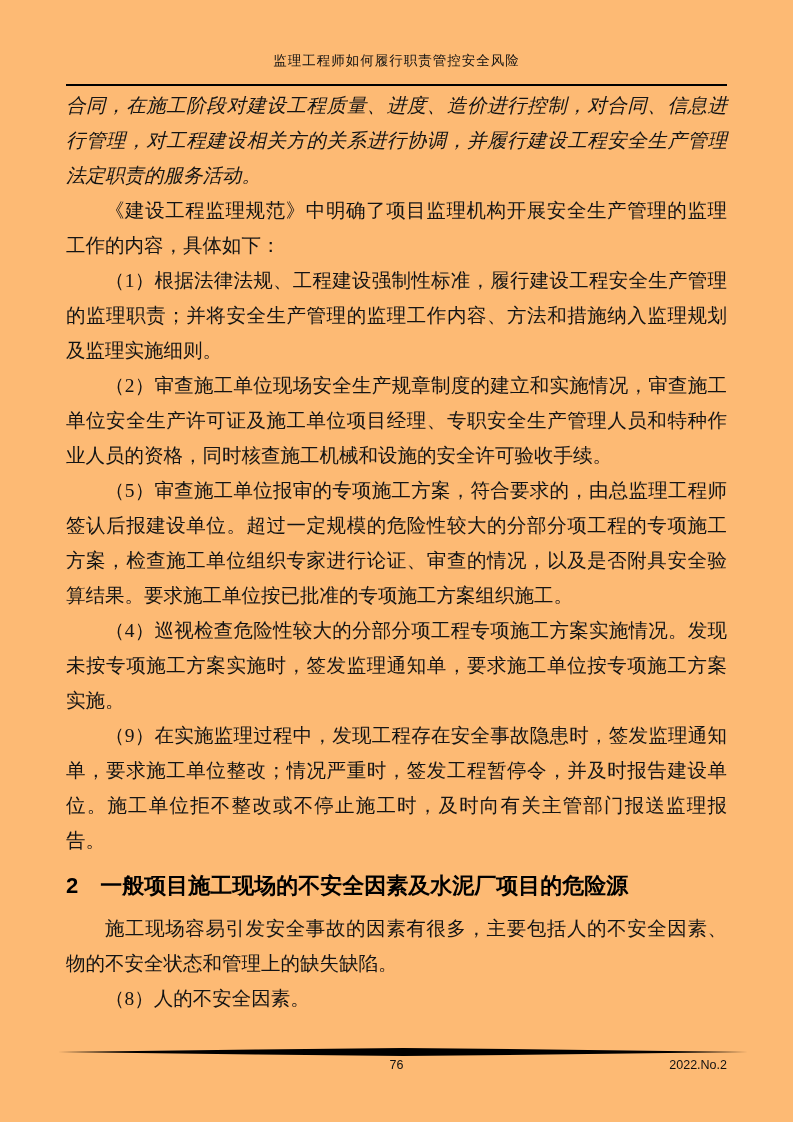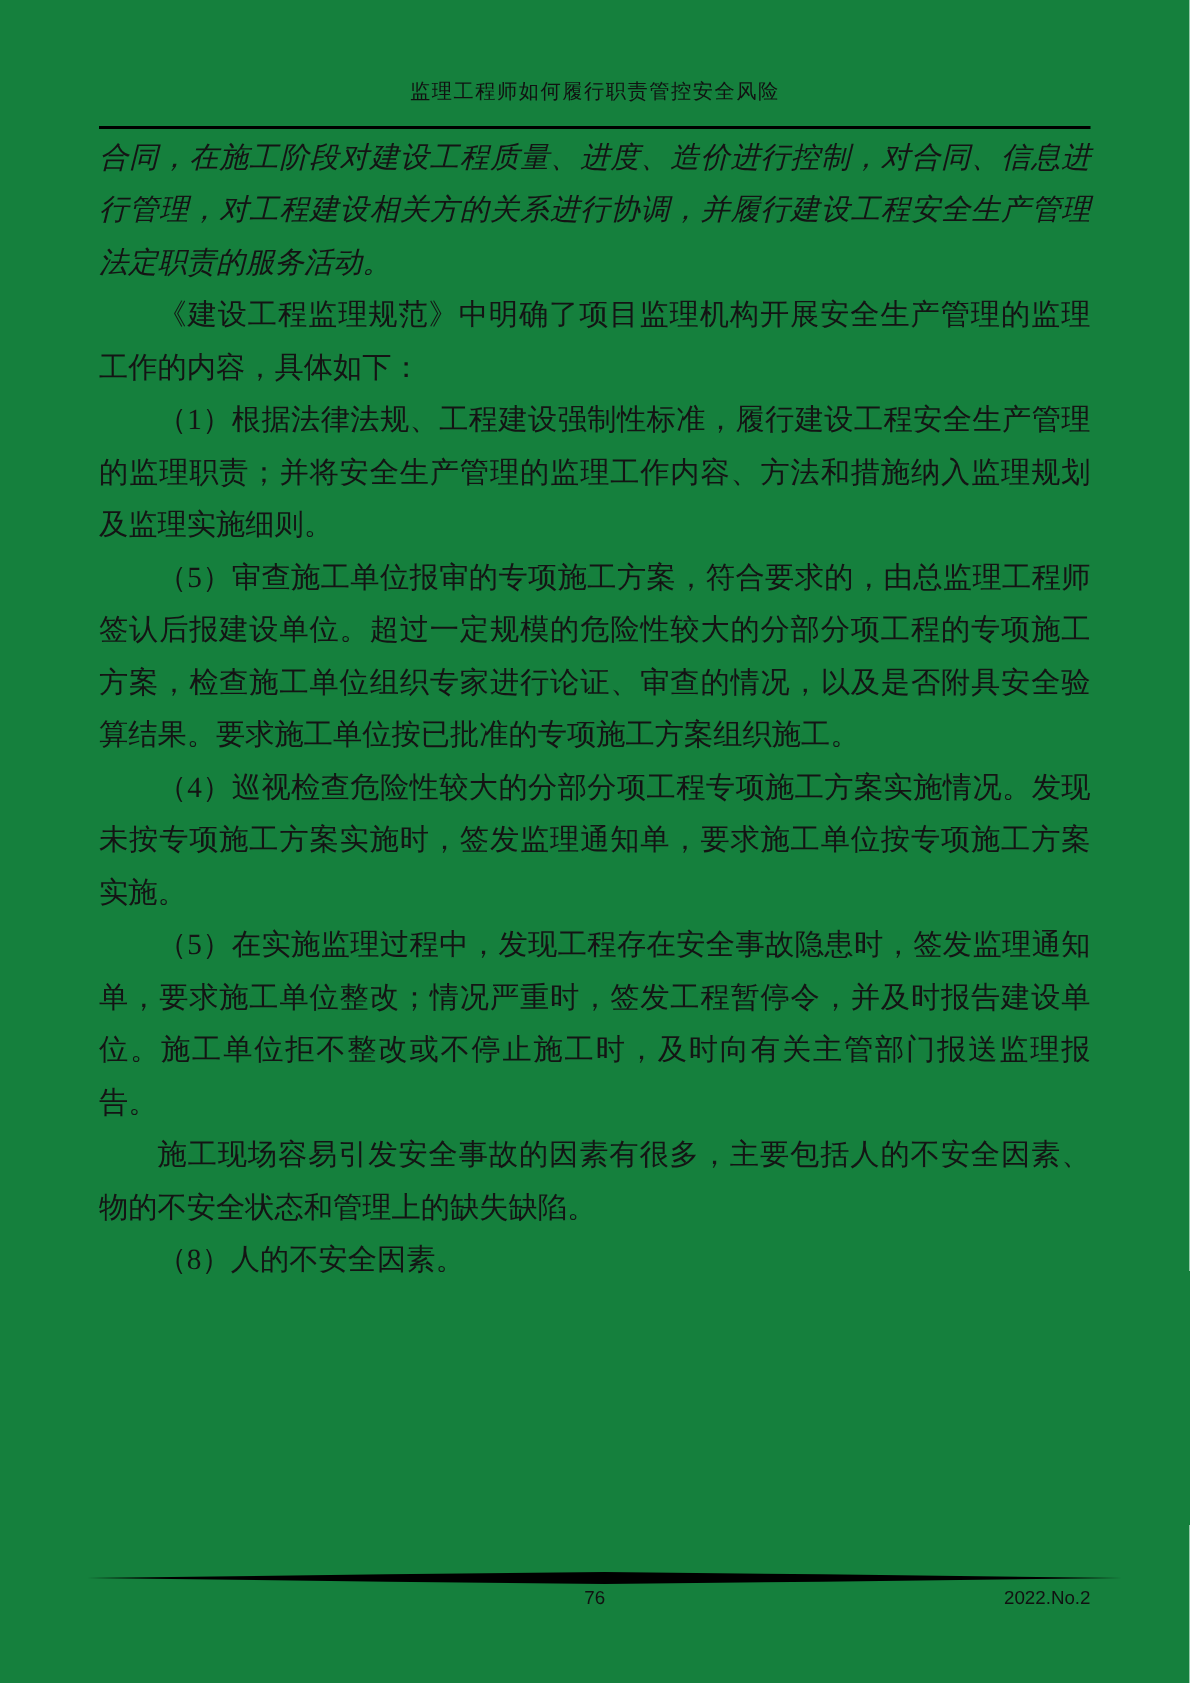--- a/index.html
+++ b/index.html
@@ -1,21 +1,21 @@
 <!DOCTYPE html>
 <html><head>
 <meta charset="utf-8">
 <style>
   * { margin: 0; padding: 0; box-sizing: border-box; }
   html, body { background: #ffffff; }
   .page {
     position: relative;
     width: 793px;
     height: 1122px;
-    background: #15803d;
+    background: #fdba74;
     font-family: "Liberation Serif", "DejaVu Serif", serif;
     color: #111111;
     overflow: hidden;
   }
   .running-header {
     position: absolute;
     top: 52px;
     left: 66px;
     width: 661px;
     text-align: center;
@@ -97,23 +97,25 @@
 <div class="page">
 
   <div class="running-header">监理工程师如何履行职责管控安全风险</div>
 
   <div class="header-rule"></div>
 
   <div class="content">
     <p class="para no-indent">合同，在施工阶段对建设工程质量、进度、造价进行控制，对合同、信息进行管理，对工程建设相关方的关系进行协调，并履行建设工程安全生产管理法定职责的服务活动。</p>
     <p class="para">《建设工程监理规范》中明确了项目监理机构开展安全生产管理的监理工作的内容，具体如下：</p>
     <p class="para">（1）根据法律法规、工程建设强制性标准，履行建设工程安全生产管理的监理职责；并将安全生产管理的监理工作内容、方法和措施纳入监理规划及监理实施细则。</p>
+    <p class="para">（2）审查施工单位现场安全生产规章制度的建立和实施情况，审查施工单位安全生产许可证及施工单位项目经理、专职安全生产管理人员和特种作业人员的资格，同时核查施工机械和设施的安全许可验收手续。</p>
     <p class="para">（5）审查施工单位报审的专项施工方案，符合要求的，由总监理工程师签认后报建设单位。超过一定规模的危险性较大的分部分项工程的专项施工方案，检查施工单位组织专家进行论证、审查的情况，以及是否附具安全验算结果。要求施工单位按已批准的专项施工方案组织施工。</p>
     <p class="para">（4）巡视检查危险性较大的分部分项工程专项施工方案实施情况。发现未按专项施工方案实施时，签发监理通知单，要求施工单位按专项施工方案实施。</p>
-    <p class="para">（5）在实施监理过程中，发现工程存在安全事故隐患时，签发监理通知单，要求施工单位整改；情况严重时，签发工程暂停令，并及时报告建设单位。施工单位拒不整改或不停止施工时，及时向有关主管部门报送监理报告。</p>
+    <p class="para">（9）在实施监理过程中，发现工程存在安全事故隐患时，签发监理通知单，要求施工单位整改；情况严重时，签发工程暂停令，并及时报告建设单位。施工单位拒不整改或不停止施工时，及时向有关主管部门报送监理报告。</p>
+    <h1 class="h1">2　一般项目施工现场的不安全因素及水泥厂项目的危险源</h1>
     <p class="para">施工现场容易引发安全事故的因素有很多，主要包括人的不安全因素、物的不安全状态和管理上的缺失缺陷。</p>
     <p class="para">（8）人的不安全因素。</p>
   </div>
 
   <svg class="footer-line" viewBox="0 0 690 8" preserveAspectRatio="none" aria-hidden="true">
     <polygon points="0,4 200,1.5 345,0 490,1.5 690,4 490,6.5 345,8 200,6.5" fill="#000000"></polygon>
   </svg>
 
   <div class="footer-row">
     <span class="page-number">76</span>

